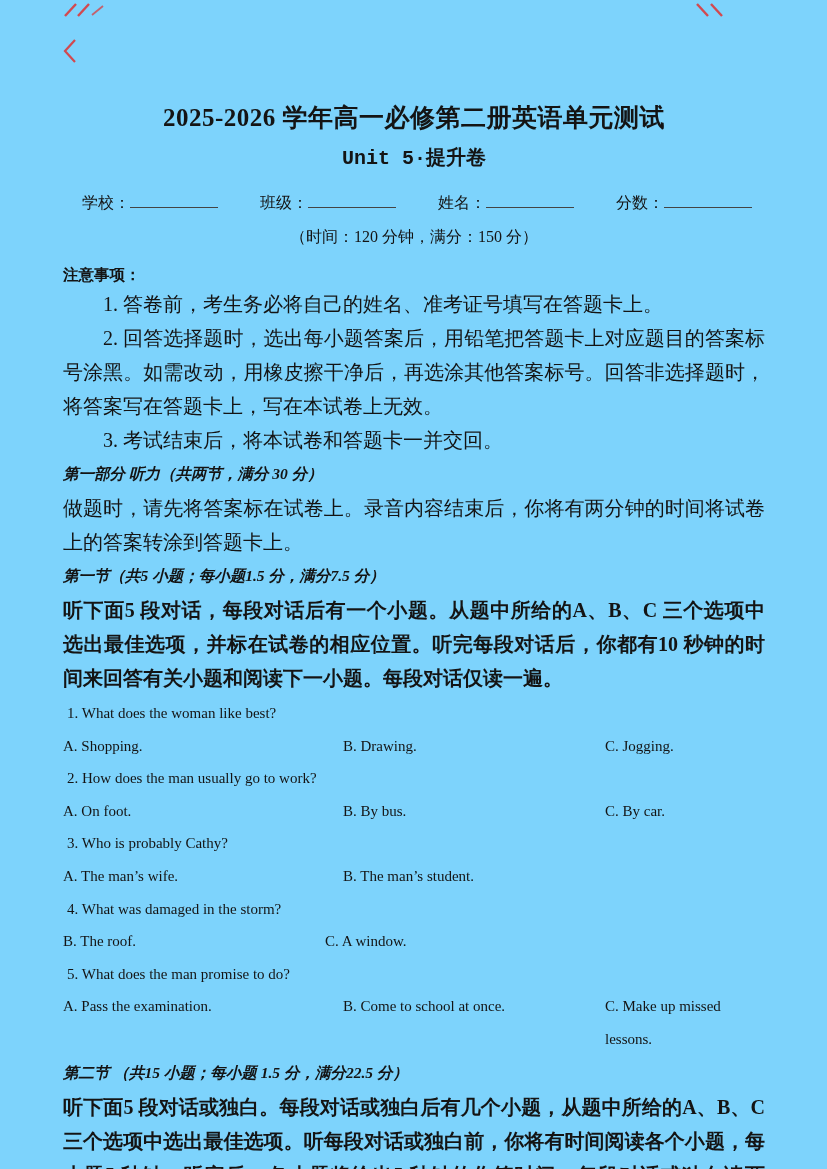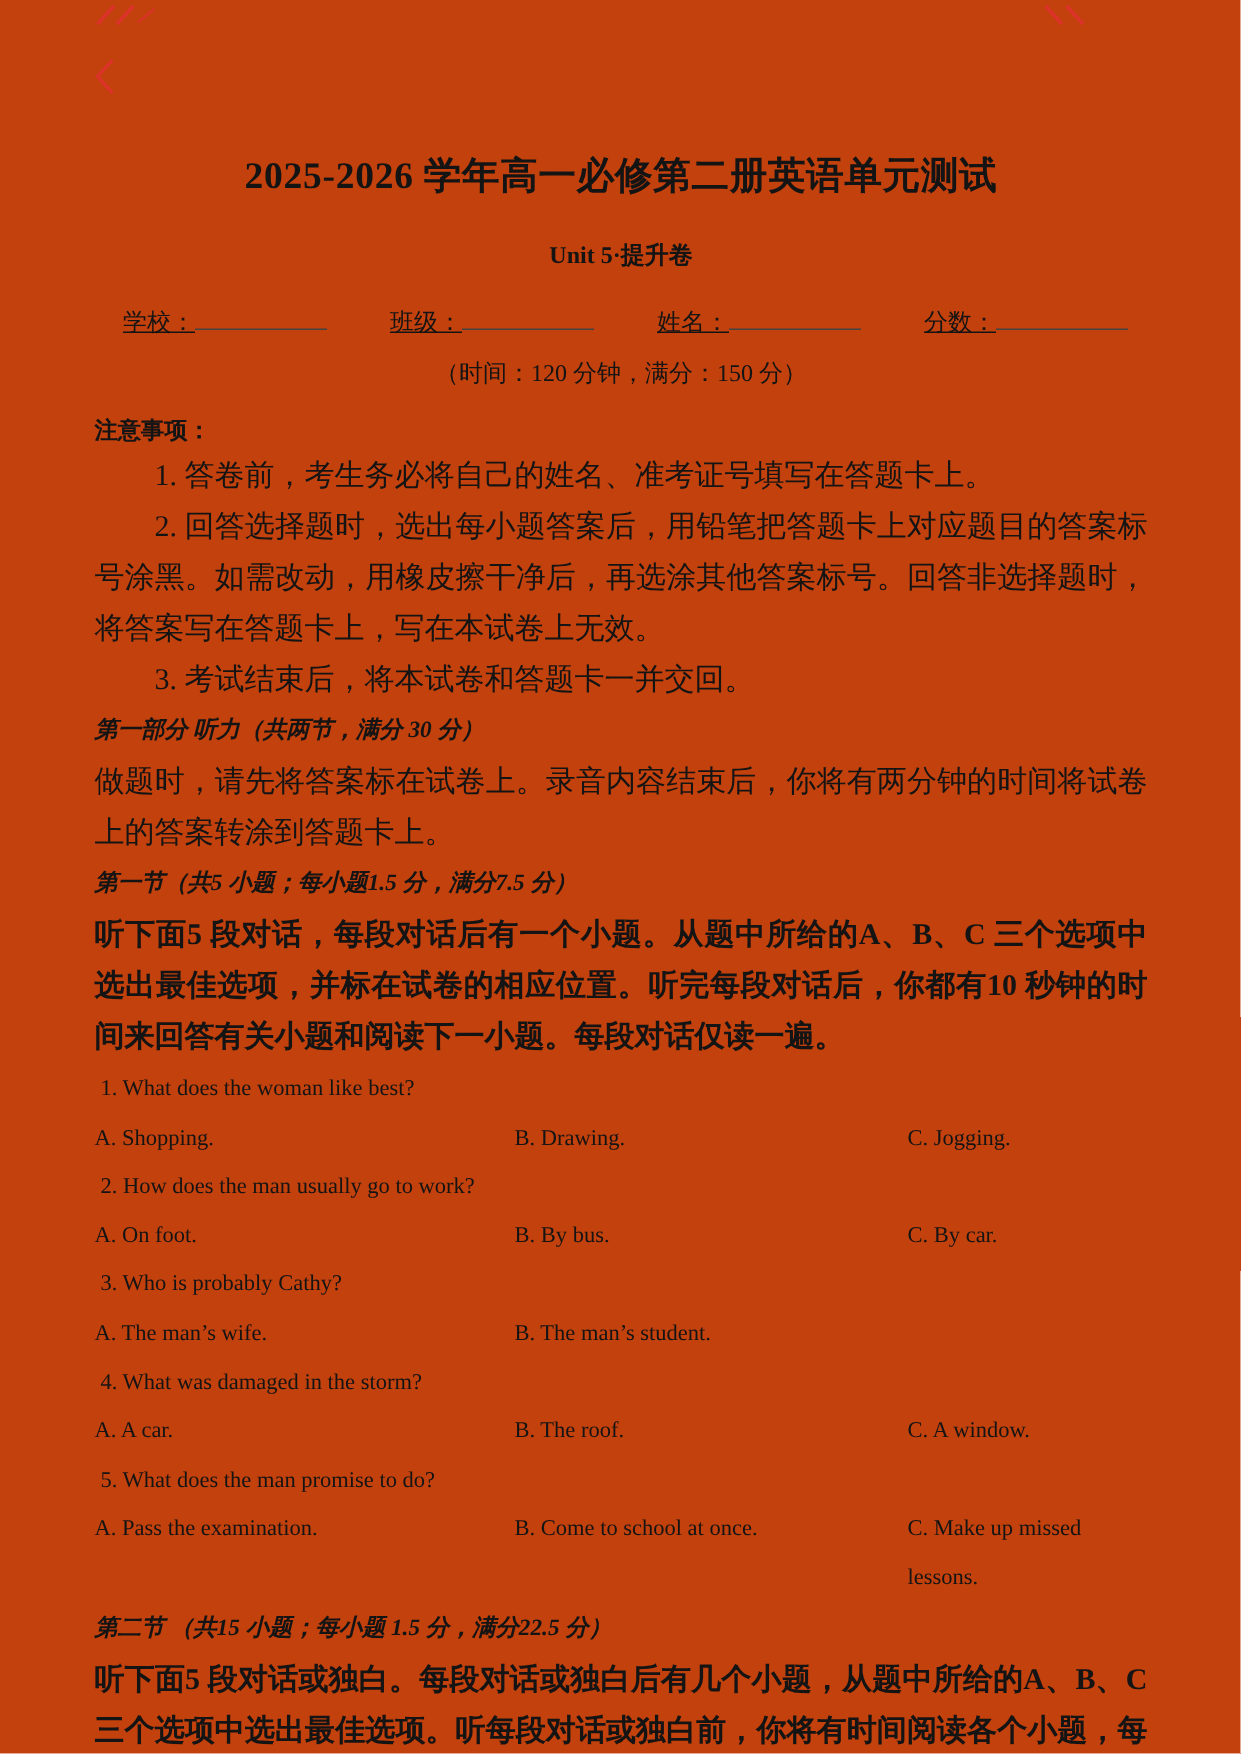--- a/index.html
+++ b/index.html
@@ -1,37 +1,37 @@
 <!DOCTYPE html>
 <html><head>
 <meta charset="utf-8">
 <style>
   html,body{margin:0;padding:0;background:#ffffff;}
   .page{
     position:relative;
     width:827px;height:1169px;
-    background:#c2410c;
+    background:#7dd3fc;
     font-family:"Liberation Serif","DejaVu Serif",serif;
     color:#141414;
     overflow:hidden;
   }
   .content{padding:102px 62px 0 63px;}
   .title{
     text-align:center;font-size:25px;font-weight:bold;
     letter-spacing:0.5px;line-height:32px;margin:0;
   }
   .subtitle{
-    text-align:center;font-size:16px;font-weight:bold;
-    line-height:26px;margin:24px 0 0 0;
+    text-align:center;font-size:20px;font-weight:bold;
+    line-height:26px;margin:12px 0 0 0;font-family:Liberation Mono, monospace;
   }
   .fields{
     margin-top:18px;text-align:center;font-size:16px;line-height:24px;
     white-space:nowrap;
   }
-  .field{display:inline-block;margin:0 19px;text-decoration:underline;}
+  .field{display:inline-block;margin:0 19px;}
   .blank{
     display:inline-block;width:88px;height:17px;
     border-bottom:1px solid #444;vertical-align:baseline;
   }
   .timeline{text-align:center;font-size:16px;line-height:24px;margin:10px 0 0 0;}
   .notice-heading{
     font-size:15.5px;font-weight:bold;line-height:24px;margin:14px 0 0 0;
   }
   .para{
     font-size:20px;line-height:34px;margin:0;text-align:justify;
@@ -120,21 +120,20 @@
       </div>
 
       <p class="qline">3. Who is probably Cathy?</p>
       <div class="optline">
         <span class="opt-a">A. The man’s wife.</span>
         <span class="opt-b">B. The man’s student.</span>
       </div>
 
       <p class="qline">4. What was damaged in the storm?</p>
       <div class="optline">
-        <span class="opt-a">A. A car.</span>
         <span class="opt-b">B. The roof.</span>
         <span class="opt-c">C. A window.</span>
       </div>
 
       <p class="qline">5. What does the man promise to do?</p>
       <div class="optline">
         <span class="opt-a">A. Pass the examination.</span>
         <span class="opt-b">B. Come to school at once.</span>
         <span class="opt-c">C. Make up missed lessons.</span>
       </div>

